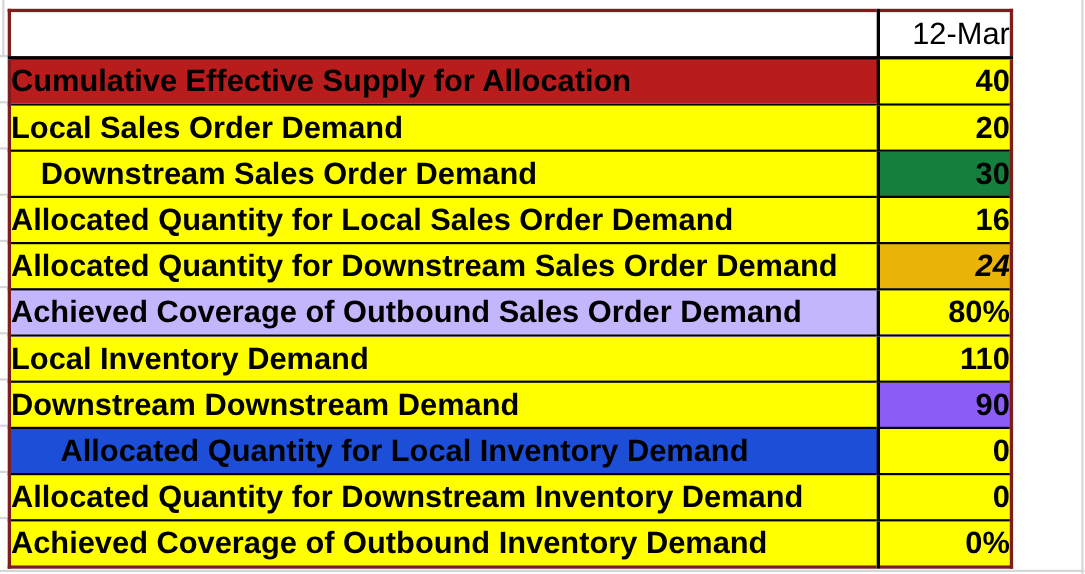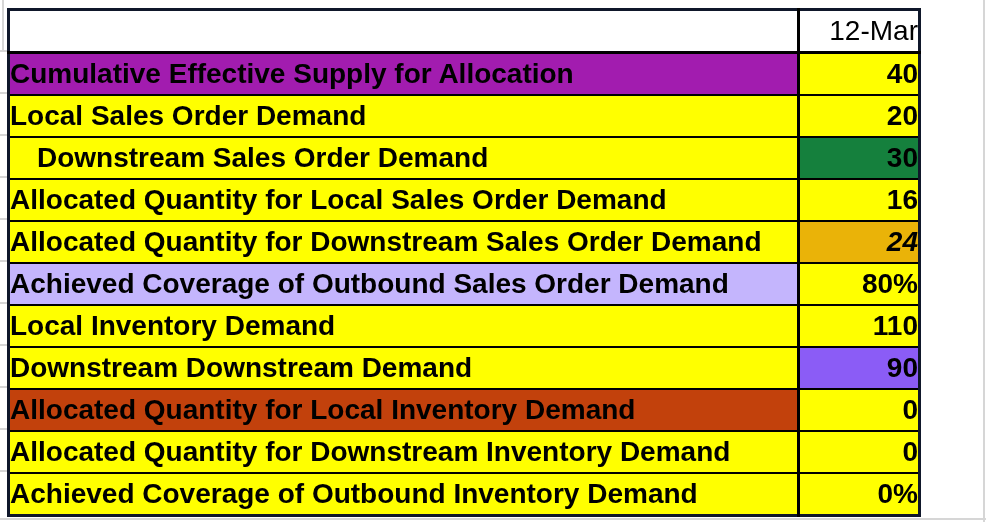--- a/index.html
+++ b/index.html
@@ -19,21 +19,21 @@
   .gridline-bottom  { left: 0; top: 518px; width: 986px; height: 2px; }
   .tick { position: absolute; left: 0; width: 7px; height: 2px; background: #d6d6d6; }
 
   table.sheet {
     position: absolute;
     left: 7px;
     top: 8px;
     width: 914px;
     border-collapse: collapse;
     table-layout: fixed;
-    border: 3px solid #0f172a;
+    border: 3px solid #7f1d1d;
   }
   table.sheet col.metric-col { width: 790px; }
   table.sheet td {
     border: 2px solid #000000;
     height: 40px;
     line-height: 40px;
     white-space: nowrap;
     overflow: hidden;
     font-size: 28px;
     color: #000000;
@@ -84,21 +84,21 @@
   <colgroup>
     <col class="metric-col">
     <col class="value-col">
   </colgroup>
   <tbody id="table-body">
     <tr class="header-row">
       <td class="header-corner-cell"></td>
       <td class="header-date-cell">12-Mar</td>
     </tr>
   <tr>
-        <td class="label-cell" style="background: #a21caf;">Cumulative Effective Supply for Allocation</td>
+        <td class="label-cell" style="background: #b91c1c;">Cumulative Effective Supply for Allocation</td>
         <td class="value-cell" style="background: rgb(255, 255, 0);">40</td>
       </tr>
       <tr>
         <td class="label-cell" style="background: rgb(255, 255, 0);">Local Sales Order Demand</td>
         <td class="value-cell" style="background: rgb(255, 255, 0);">20</td>
       </tr>
       <tr>
         <td class="label-cell" style="background: rgb(255, 255, 0); padding-left: 27px;">Downstream Sales Order Demand</td>
         <td class="value-cell" style="background: #15803d;">30</td>
       </tr>
@@ -116,21 +116,21 @@
       </tr>
       <tr>
         <td class="label-cell" style="background: rgb(255, 255, 0);">Local Inventory Demand</td>
         <td class="value-cell" style="background: rgb(255, 255, 0);">110</td>
       </tr>
       <tr>
         <td class="label-cell" style="background: rgb(255, 255, 0);">Downstream Downstream Demand</td>
         <td class="value-cell" style="background: #8b5cf6;">90</td>
       </tr>
       <tr>
-        <td class="label-cell" style="background: #c2410c;">Allocated Quantity for Local Inventory Demand</td>
+        <td class="label-cell" style="background: #1d4ed8; padding-left: 45px;">Allocated Quantity for Local Inventory Demand</td>
         <td class="value-cell" style="background: rgb(255, 255, 0);">0</td>
       </tr>
       <tr>
         <td class="label-cell" style="background: rgb(255, 255, 0);">Allocated Quantity for Downstream Inventory Demand</td>
         <td class="value-cell" style="background: rgb(255, 255, 0);">0</td>
       </tr>
       <tr>
         <td class="label-cell" style="background: rgb(255, 255, 0);">Achieved Coverage of Outbound Inventory Demand</td>
         <td class="value-cell" style="background: rgb(255, 255, 0);">0%</td>
       </tr>

